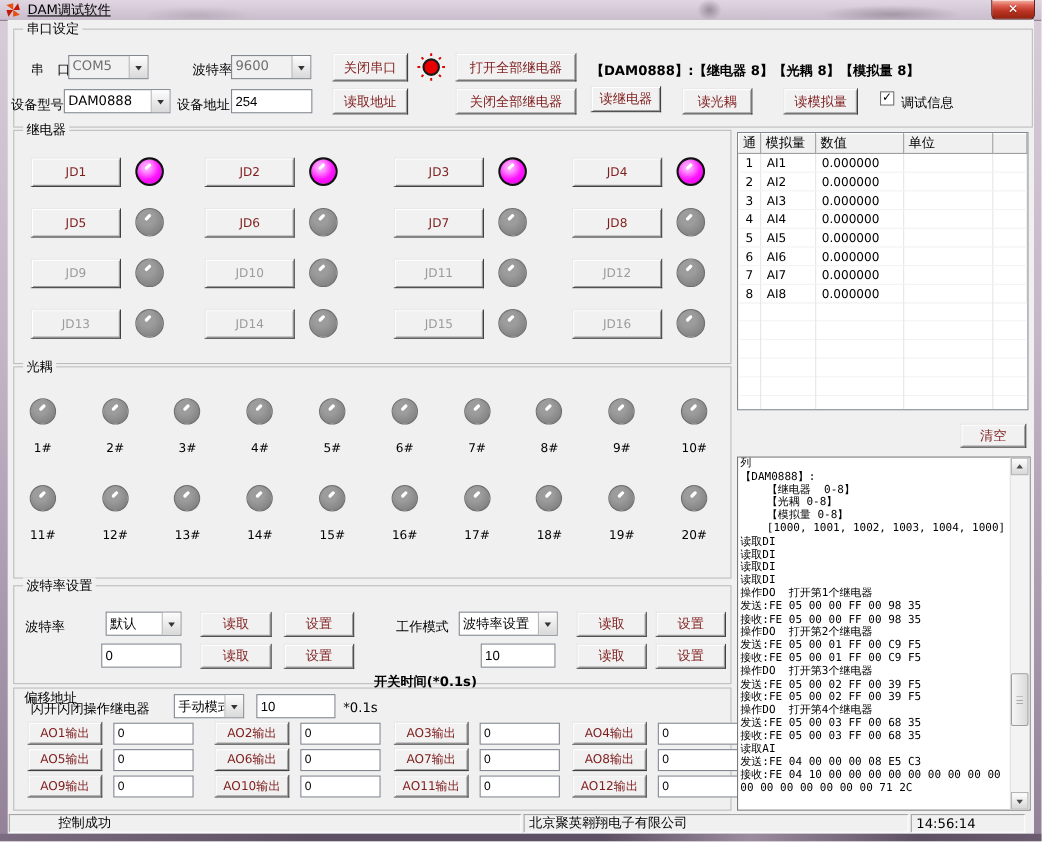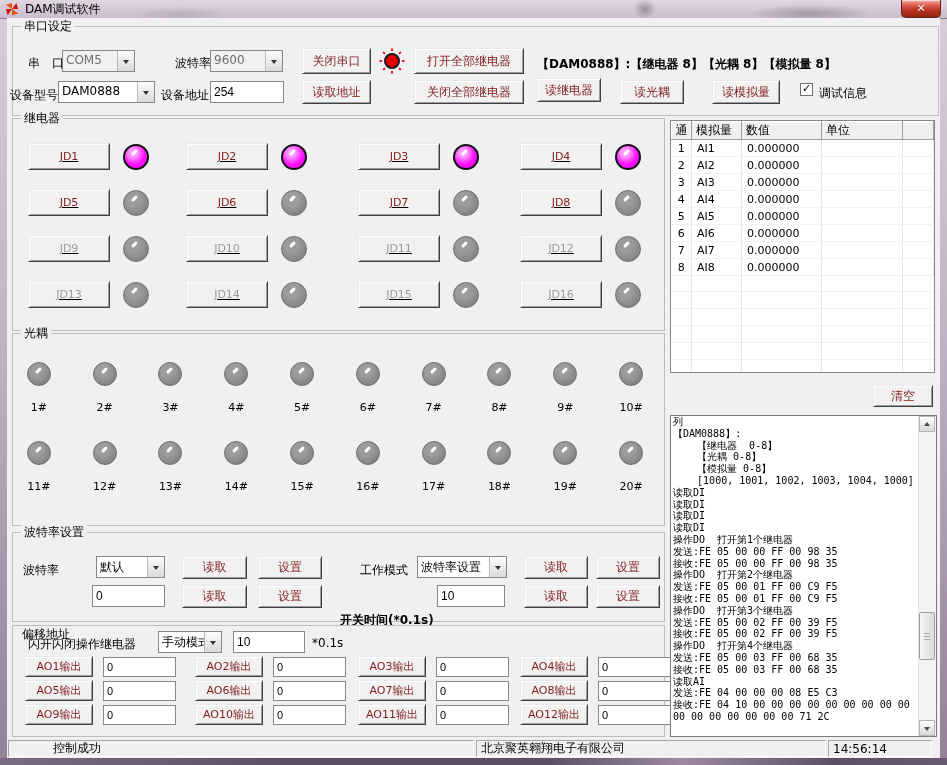--- a/index.html
+++ b/index.html
@@ -7,21 +7,21 @@
   .window{position:relative;width:947px;height:765px;
     font-family:"DejaVu Sans","Liberation Sans",sans-serif;font-size:12px;color:#000;
     background:linear-gradient(180deg,#d8cdd9 0,#c4b5c7 40%,#928197 100%);overflow:hidden;}
   
   .titlebar{position:absolute;left:0;top:0;width:947px;height:18px;
     background:
       radial-gradient(70px 12px at 180px 14px, rgba(90,80,95,.18), transparent 70%),
       radial-gradient(16px 14px at 645px 9px, rgba(80,70,85,.45), transparent 70%),
       radial-gradient(90px 12px at 810px 13px, rgba(60,50,65,.30), transparent 70%),
       linear-gradient(180deg,#e0d6e1,#cabdcd);
-    border-bottom:1px solid #8a7a8e;display:flex;align-items:center;}
+    border-bottom:1px solid #8a7a8e;display:flex;align-items:center;text-decoration:underline;}
   .app-icon{width:14px;height:14px;margin:0 6px 0 5px;display:inline-flex;}
   .title-text{font-size:12px;color:#000;}
   .close-btn{position:absolute;right:6px;top:0;width:38px;height:17px;
     background:linear-gradient(#f4b4a9 0%,#dd5f51 30%,#bb3322 60%,#93230f 100%);
     border:1px solid #5e2420;border-top:none;border-radius:0 0 5px 5px;
     color:#fff;font-weight:bold;font-size:11px;display:flex;align-items:center;justify-content:center;
     text-shadow:0 1px 1px #6d150a;box-shadow:inset 0 1px 0 rgba(255,255,255,.55);cursor:default;}
   
   .client{position:absolute;left:7px;top:18px;width:933px;height:740px;background:#f0f0f0;}
   .bottom-strip{position:absolute;left:0;top:758px;width:947px;height:7px;
@@ -48,21 +48,21 @@
   .led::after{content:"";position:absolute;left:7px;top:6px;width:7px;height:3px;border-radius:2px;
     background:#fff;transform:rotate(-45deg);}
   .led[data-state="on"]{background:radial-gradient(circle at 38% 32%, #ff9dff 0 18%, #ff14ff 55%, #e000e0 100%);
     border:2px solid #111;box-sizing:border-box;}
   .led[data-state="on"]::after{left:6px;top:5px;}
   .led[data-state="off"]{background:radial-gradient(circle at 40% 35%, #9c9c9c 0 30%, #868686 70%, #757575 100%);
     border:1px solid #6f6f6f;box-sizing:border-box;}
   
   .relay-grid{position:absolute;left:28px;top:143px;width:616px;display:grid;
     grid-template-columns:158px 172px 162px 1fr;row-gap:19px;}
-  .relay-cell{display:flex;align-items:center;gap:13px;height:27px;text-decoration:underline;}
+  .relay-cell{display:flex;gap:13px;height:27px;}
   .jd{position:static;width:82px;height:27px;font-size:11px;}
   .jd[data-enabled="false"]{color:#9c9c9c;}
   
   .opto-grid{position:absolute;left:6px;top:362px;width:658px;display:grid;
     grid-template-columns:repeat(10,1fr);row-gap:27px;}
   .opto-cell{display:flex;flex-direction:column;align-items:center;}
   .opto-cell .led{width:24px;height:24px;}
   .opto-label{margin-top:15px;font-size:11px;}
   
   .an-table{position:absolute;left:670px;top:120px;width:265px;height:253px;background:#fff;

